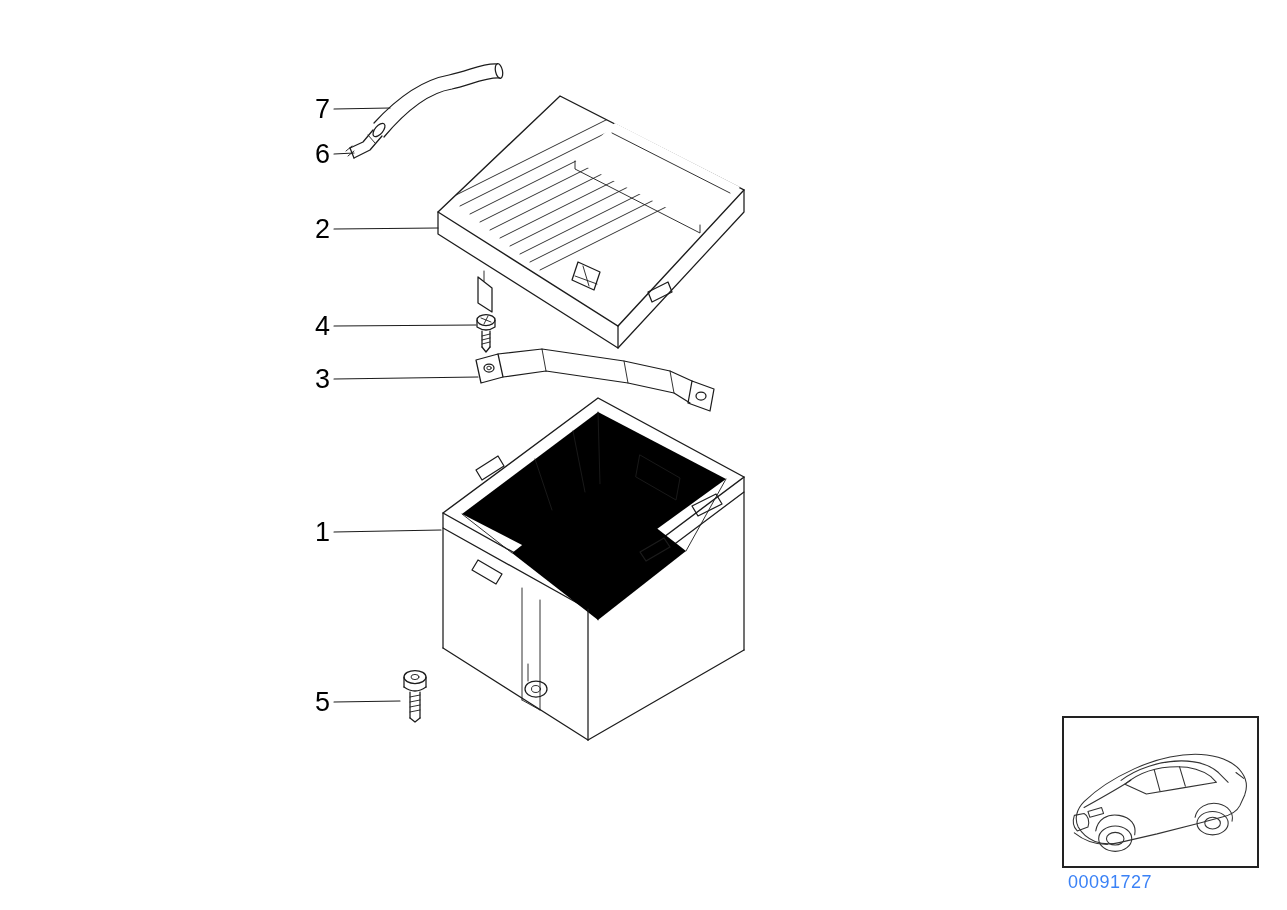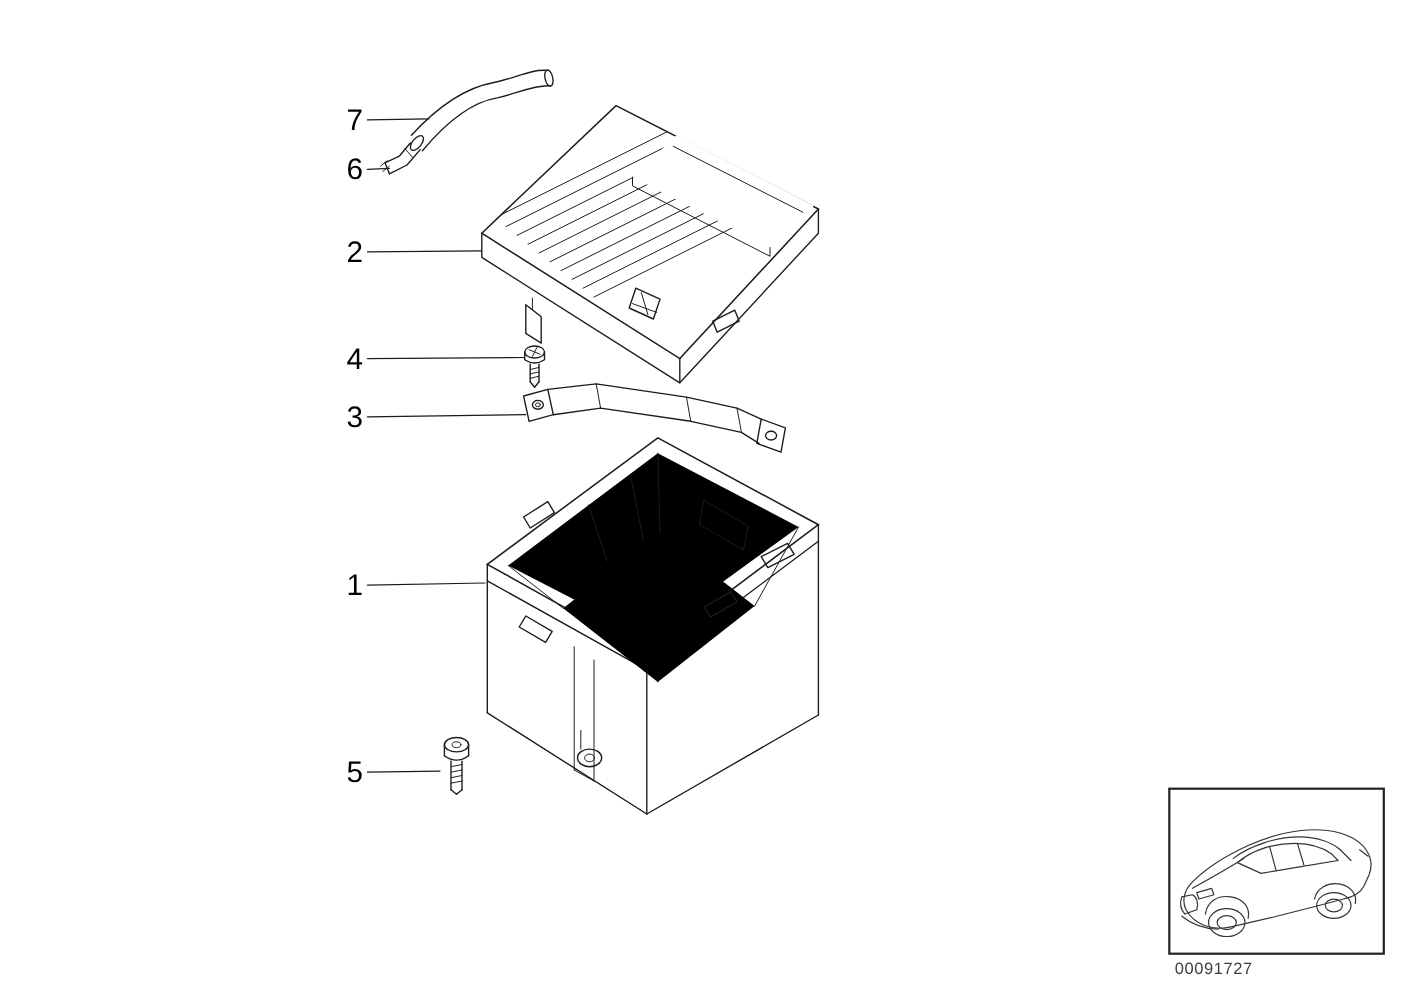--- a/index.html
+++ b/index.html
@@ -26,21 +26,21 @@
   .co-1 { left:294px; top:518px; }
   .co-5 { left:294px; top:688px; }
   .thumb {
     position:absolute; left:1062px; top:716px; width:197px; height:152px;
     border:2px solid #222; background:#fff;
   }
   .thumb svg { display:block; width:100%; height:100%; }
   .thumb svg path, .thumb svg ellipse { stroke:#333; fill:none; stroke-width:1.1; stroke-linecap:round; stroke-linejoin:round; }
   .part-number {
     position:absolute; left:1068px; top:872px;
-    font-size:15px; color:#404040; letter-spacing:0.5px;
+    font-size:18px; color:#3b82f6; letter-spacing:0.5px;
   }
 </style>
 </head>
 <body>
 
 <div class="stage">
 
   <svg class="lineart" width="1287" height="910" viewBox="0 0 1287 910">
 
     <defs>

